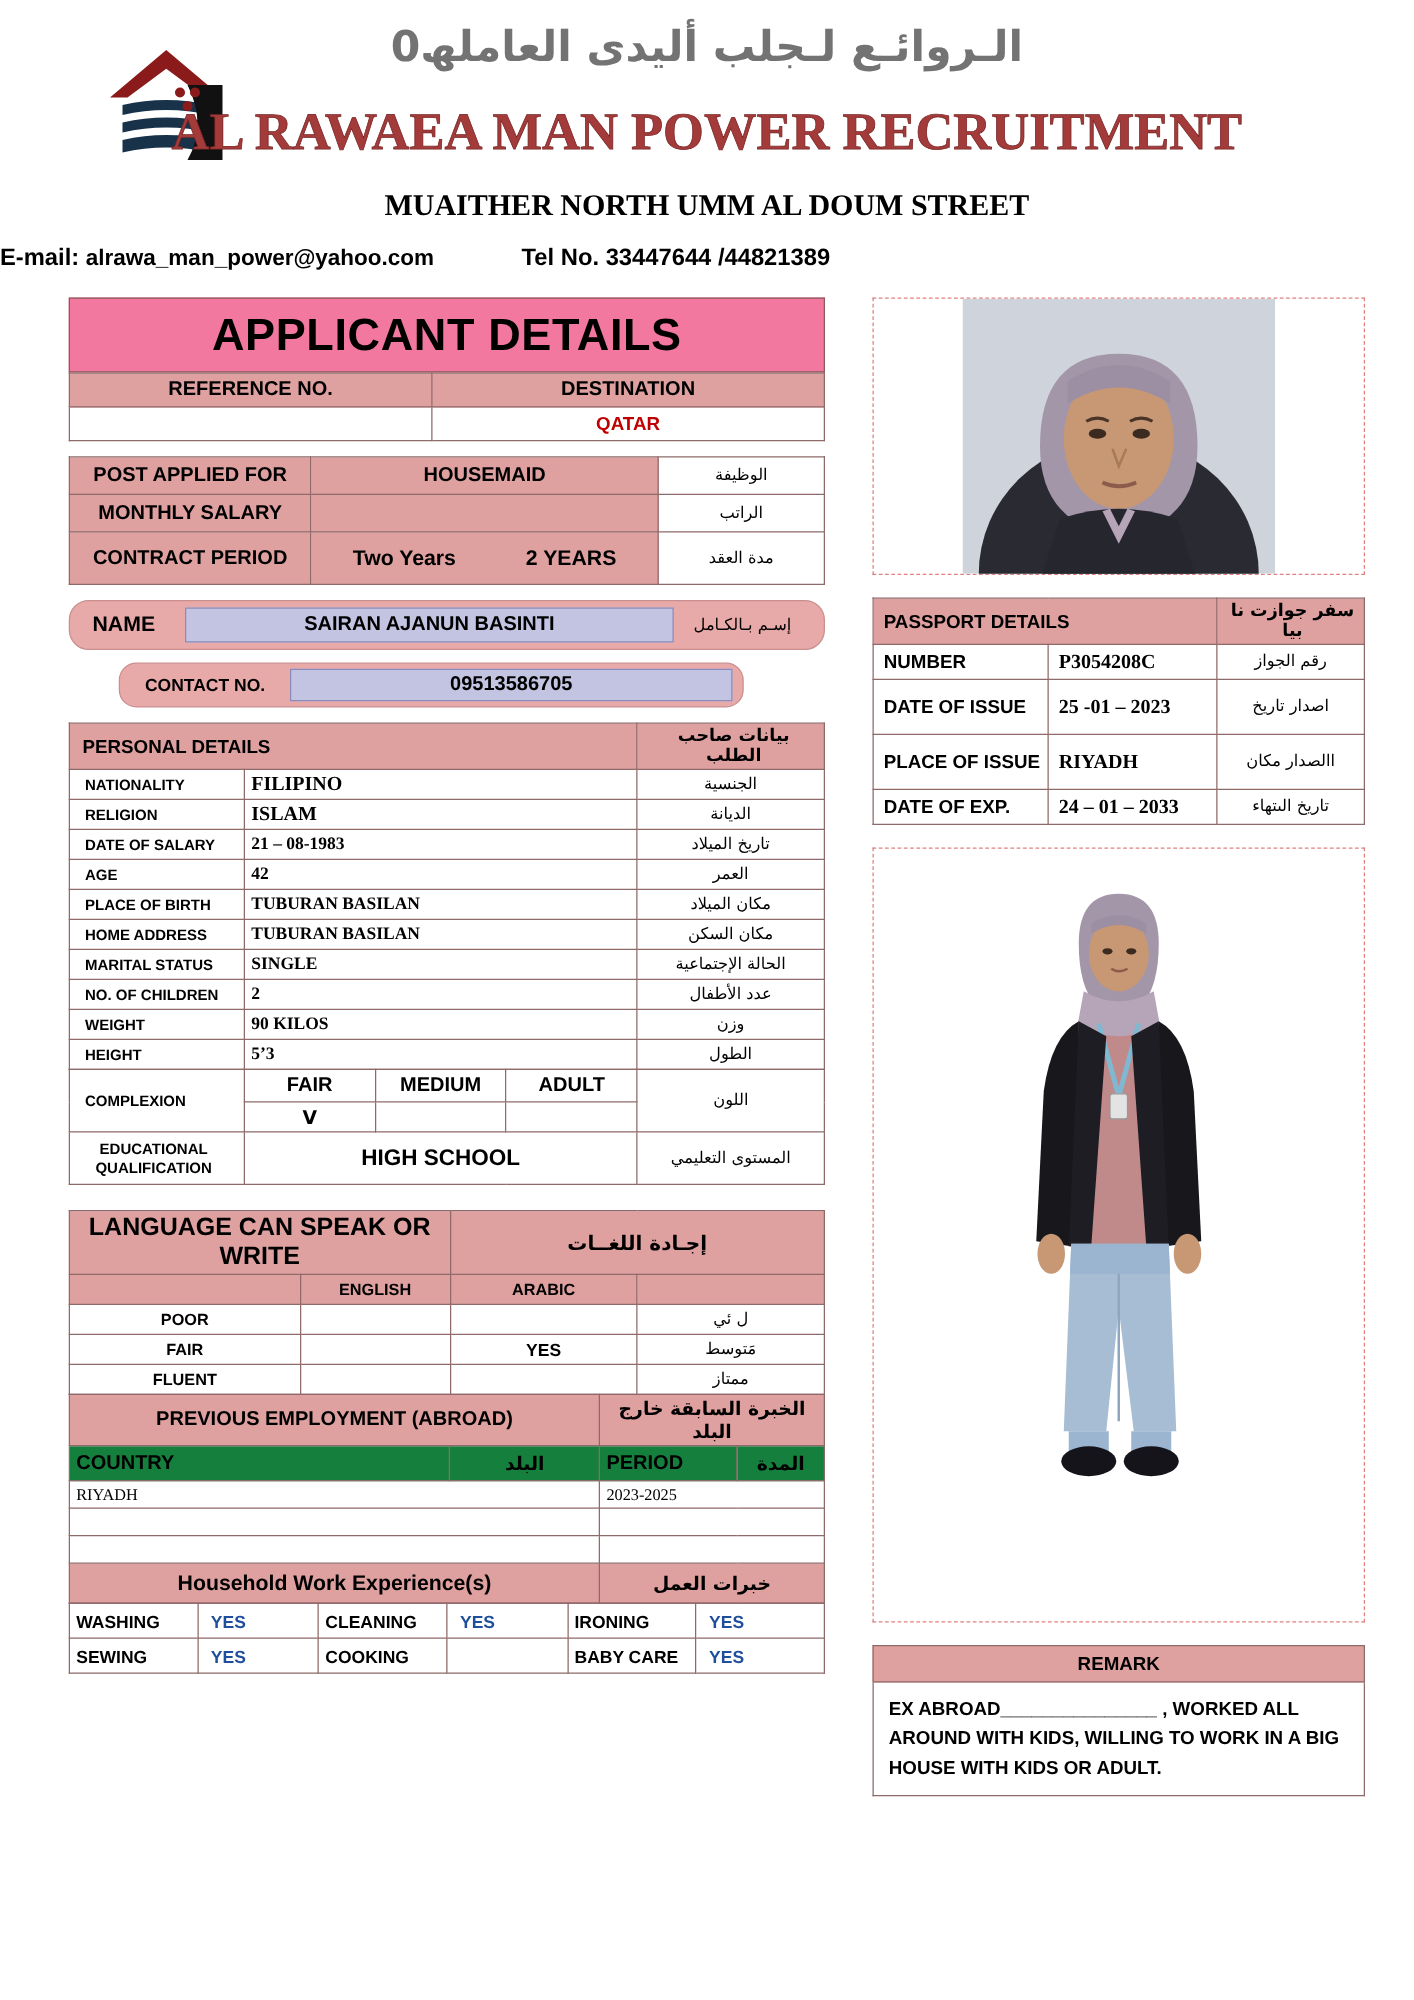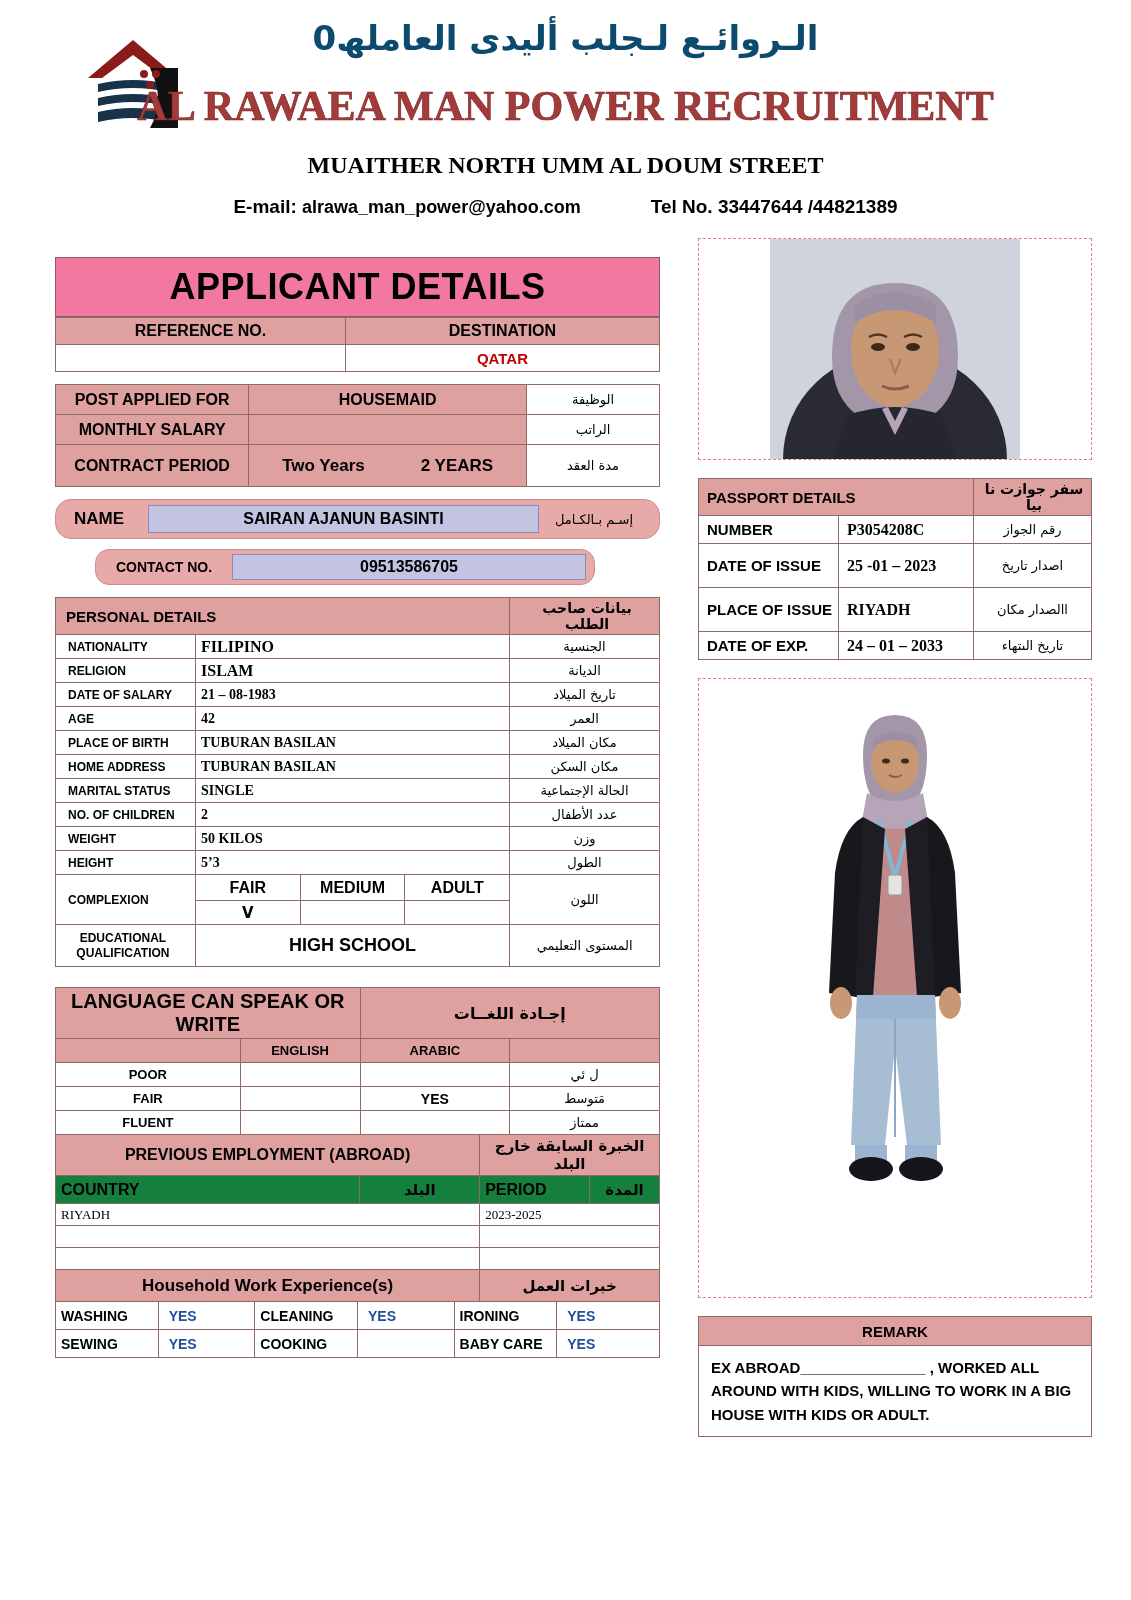--- a/index.html
+++ b/index.html
@@ -16,47 +16,47 @@
 
   
   .header { position: relative; height: 232px; }
   .logo {
     position: absolute; left: 78px; top: 28px; width: 110px; height: 108px;
   }
   .arabic-title {
     position: absolute; left: 0; right: 0; top: 18px;
     text-align: center;
     font-family: "DejaVu Sans", sans-serif;
-    font-size: 34px; font-weight: bold; color: #0c4a6e;
+    font-size: 34px; font-weight: bold; color: #737373;
     direction: rtl;
   }
   .company-name {
     position: absolute; left: 0; right: 0; top: 82px;
     text-align: center;
     font-family: "Liberation Serif", serif;
     font-size: 42px; font-weight: bold;
     color: #a33b3b;
     letter-spacing: 0px;
     -webkit-text-stroke: 0.6px #7a2424;
   }
   .street {
     position: absolute; left: 0; right: 0; top: 152px;
     text-align: center;
     font-family: "Liberation Serif", serif;
     font-size: 24px; font-weight: bold; color: #000;
   }
   .contact-line {
     position: absolute; left: 0; right: 0; top: 196px;
-    display: flex; justify-content: center; gap: 70px;
+    display: flex; gap: 70px;
     font-size: 19px; font-weight: bold;
   }
   .contact-line .email-val { font-weight: bold; font-size: 18px; }
 
   
-  .left-col { position: absolute; left: 55px; top: 238px; width: 605px; margin-top: 19px; }
+  .left-col { position: absolute; left: 55px; top: 238px; width: 605px; }
   .right-col { position: absolute; left: 698px; top: 238px; width: 394px; }
 
   
   .applicant-title {
     background: #f2789f;
     border: 1px solid #8b5a5a;
     height: 60px;
     display: flex; align-items: center; justify-content: center;
     font-size: 36px; font-weight: bold; letter-spacing: 0.5px;
   }
@@ -297,21 +297,21 @@
       <td class="pd-val">SINGLE</td>
       <td class="ar pd-ar">الحالة الإجتماعية</td>
     </tr>
     <tr>
       <td class="pd-label">NO. OF CHILDREN</td>
       <td class="pd-val">2</td>
       <td class="ar pd-ar">عدد الأطفال</td>
     </tr>
     <tr>
       <td class="pd-label">WEIGHT</td>
-      <td class="pd-val">50 KILOS</td>
+      <td class="pd-val">90 KILOS</td>
       <td class="ar pd-ar">وزن</td>
     </tr>
     <tr>
       <td class="pd-label">HEIGHT</td>
       <td class="pd-val">5’3</td>
       <td class="ar pd-ar">الطول</td>
     </tr>
   </tbody>
     </table>
 

